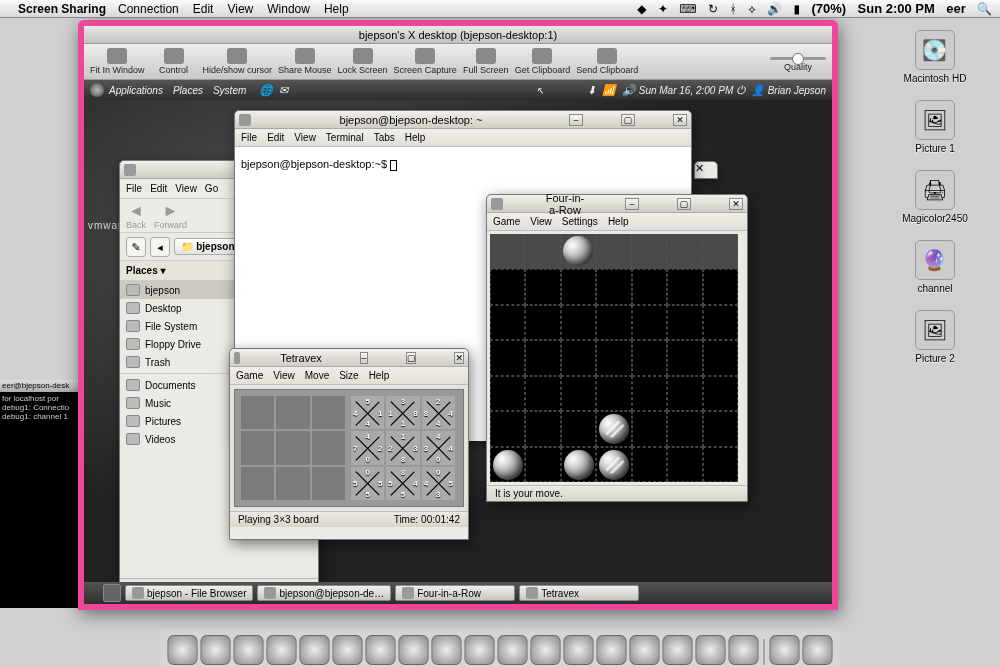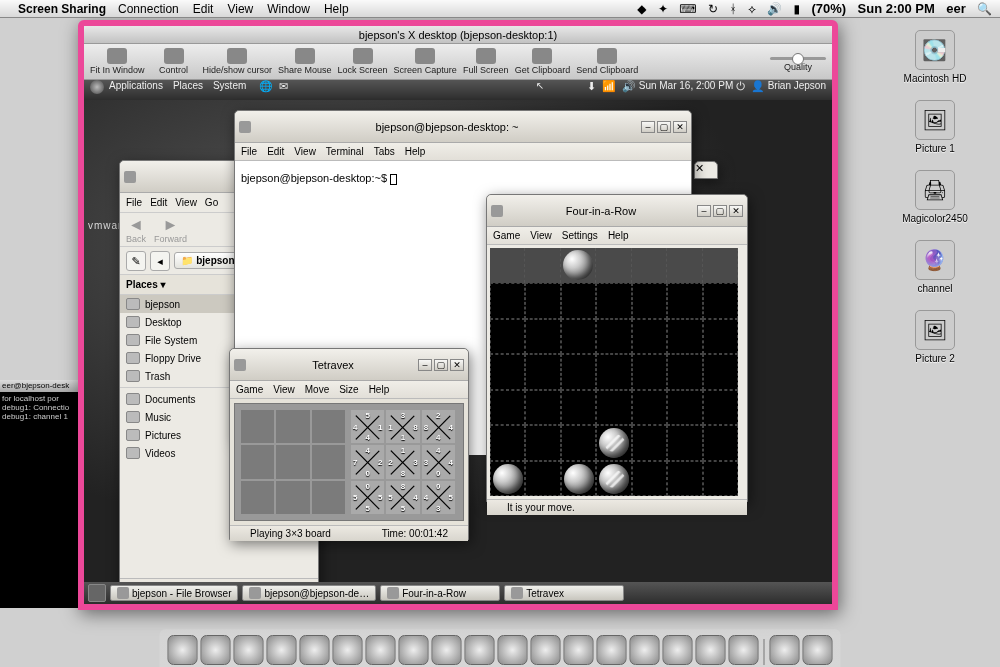--- a/index.html
+++ b/index.html
@@ -19,38 +19,38 @@
 
 .ssw { position: absolute; left: 78px; top: 20px; width: 760px; height: 590px; background: #e8e8e8; border: 6px solid #ec4899; border-radius: 6px 6px 0 0; box-shadow: 2px 4px 18px rgba(0,0,0,0.5); z-index: 10; }
 .ssw .titlebar { height: 18px; background: linear-gradient(#e8e8e8,#c2c2c2); border-radius: 6px 6px 0 0; text-align: center; font-size: 11px; line-height: 18px; border-bottom: 1px solid #999; }
 .ssw .toolbar { height: 36px; background: linear-gradient(#ededed,#c8c8c8); display: flex; align-items: center; padding: 0 6px; gap: 6px; border-bottom: 1px solid #999; }
 .tbtn { display: flex; flex-direction: column; align-items: center; font-size: 9px; color: #222; min-width: 46px; }
 .tbtn .tic { width: 20px; height: 16px; background: #888; border-radius: 3px; margin-bottom: 1px; }
 .slider { width: 56px; height: 3px; background: #999; border-radius: 2px; position: relative; margin: 6px auto 2px; }
 .slider::after { content:''; position:absolute; top:-4px; left:40%; width:10px; height:10px; background:#fff; border:1px solid #777; border-radius:50%; }
 
 .remote { position: absolute; top: 54px; left: 0; right: 0; bottom: 0; background: #2a2a2a; overflow: hidden; }
-.gpanel { height: 20px; background: linear-gradient(#555,#2d2d2d); color: #eee; display: flex; padding: 0 6px; font-size: 10px; }
+.gpanel { height: 20px; background: linear-gradient(#555,#2d2d2d); color: #eee; display: flex; align-items: center; padding: 0 6px; font-size: 10px; font-style: italic; }
 .gpanel .glogo { width: 14px; height: 14px; background: radial-gradient(#bbb,#444); border-radius: 50%; margin-right: 5px; }
 .gpanel .gmi { margin-right: 10px; }
 .gpanel .spacer { flex: 1; }
 .gpanel .gicon { margin: 0 3px; font-size: 11px; }
 
 .waves { position: absolute; top: 20px; left: 0; right: 0; bottom: 22px; background: radial-gradient(ellipse at 30% 30%, #555 0%, #222 60%); }
 .vmlabel { position:absolute; left: 4px; top: 140px; color:#d8d8d8; font-size:10px; letter-spacing:1px; }
 
 .gwin { position: absolute; background: #eceae4; border: 1px solid #777; border-radius: 5px 5px 0 0; box-shadow: 2px 4px 14px rgba(0,0,0,0.5); }
-.gwin .gtitle { height: 32px; background: linear-gradient(#f2f0eb,#d0cdc5); border-radius: 5px 5px 0 0; display: flex; align-items: center; font-size: 11px; padding: 0 4px; border-bottom: 1px solid #aaa; }
+.gwin .gtitle { height: 18px; background: linear-gradient(#f2f0eb,#d0cdc5); border-radius: 5px 5px 0 0; display: flex; align-items: center; font-size: 11px; padding: 0 4px; border-bottom: 1px solid #aaa; gap: 36px; }
 .gwin .gtitle .gticon { width:12px; height:12px; background:#999; border-radius:2px; margin-right:4px; }
 .gwin .gtitle .gtlabel { flex: 1; text-align: center; }
 .gwin .gtitle .wbtn { width: 14px; height: 12px; border: 1px solid #888; background: linear-gradient(#f8f8f6,#d0cdc5); margin-left: 2px; text-align:center; line-height:10px; font-size:9px; cursor:pointer; }
 .gmenu { height: 18px; background: linear-gradient(#f0eee8,#e2dfd8); display: flex; align-items: center; padding: 0 6px; font-size: 10px; border-bottom: 1px solid #bbb; }
 .gmenu span { margin-right: 10px; }
 .gbody { background: #fff; }
-.gstatus { height: 16px; background: linear-gradient(#ece9e2,#d8d5cd); font-size: 10px; padding: 0 20px; line-height: 16px; border-top: 1px solid #bbb; display:flex; }
+.gstatus { height: 16px; background: linear-gradient(#ece9e2,#d8d5cd); font-size: 10px; padding: 0 8px; line-height: 16px; border-top: 1px solid #bbb; display:flex; }
 .gstatus .r { margin-left: auto; }
 
 .termtext { padding: 11px 6px; font-family: monospace; font-size: 11px; color: #000; }
 .termtext .cursor { display:inline-block; width:7px; height:11px; border:1px solid #000; vertical-align: middle; }
 
 .filemenu { display:flex; padding:4px 6px; gap:8px; font-size:10px; border-bottom:1px solid #ccc; }
 .fnav { height: 34px; display:flex; align-items:center; gap:8px; padding:0 6px; border-bottom:1px solid #ccc; }
 .fnavbtn { display:flex; flex-direction:column; align-items:center; font-size:9px; color:#999; }
 .fnavbtn .ar { font-size:16px; }
 .ftool { height: 28px; display:flex; align-items:center; padding:0 6px; gap:4px; border-bottom:1px solid #ccc; }
@@ -77,21 +77,21 @@
 .tri-tile { position:absolute; inset:0; font-family:monospace; }
 .tri-tile .tn { position:absolute; font-size:8px; font-weight:bold; color:#fff; text-shadow:0 1px 1px #000; }
 .tri-tile .tt { top:1px; left:50%; transform:translateX(-50%); }
 .tri-tile .tb { bottom:1px; left:50%; transform:translateX(-50%); }
 .tri-tile .tl { left:2px; top:50%; transform:translateY(-50%); }
 .tri-tile .tr { right:2px; top:50%; transform:translateY(-50%); }
 .tri-tile::before, .tri-tile::after { content:''; position:absolute; background:#000; }
 .tri-tile::before { left:0; right:0; top:50%; height:0; border-top:1px solid rgba(0,0,0,0.4); transform: rotate(45deg); }
 .tri-tile::after { left:0; right:0; top:50%; height:0; border-top:1px solid rgba(0,0,0,0.4); transform: rotate(-45deg); }
 
-.taskbar { position:absolute; bottom:0; left:0; right:0; height:22px; background:linear-gradient(#555,#2d2d2d); display:flex; align-items:center; padding:0 4px; gap:4px; }
+.taskbar { position:absolute; bottom:0; left:0; right:0; height:22px; background:linear-gradient(#555,#2d2d2d); display:flex; align-items:center; padding:0 19px; gap:4px; }
 .task { background: linear-gradient(#f0f0ec,#c8c6be); border:1px solid #888; border-radius:2px; padding:1px 6px; font-size:10px; display:flex; align-items:center; gap:3px; min-width:120px; cursor:pointer; }
 .task .tic2 { width:12px; height:12px; background:#999; border-radius:2px; }
 .hide-desk { width:18px; height:18px; background:#666; border:1px solid #888; border-radius:2px; }
 
 .dock { position:absolute; bottom:0; left:50%; transform:translateX(-50%); height:38px; display:flex; align-items:flex-end; gap:3px; padding:0 8px 2px; background:linear-gradient(rgba(255,255,255,0.1),rgba(220,220,220,0.5)); border-radius:6px 6px 0 0; z-index:50; }
 .dock .di { width:30px; height:30px; background:radial-gradient(#eee,#888); border-radius:6px; border:1px solid #666; }
 .dock .sep { width:1px; height:26px; background:#777; margin:0 2px; }
 
 .termw { position:absolute; left:0; top:380px; width:78px; height:228px; background:#000; color:#ccc; font-family:monospace; font-size:8px; padding:4px 2px; z-index:5; overflow:hidden; }
 .termw .tt { height:12px; background:linear-gradient(#ddd,#aaa); color:#000; font-size:8px; margin:-4px -2px 2px; padding:1px 2px; }

